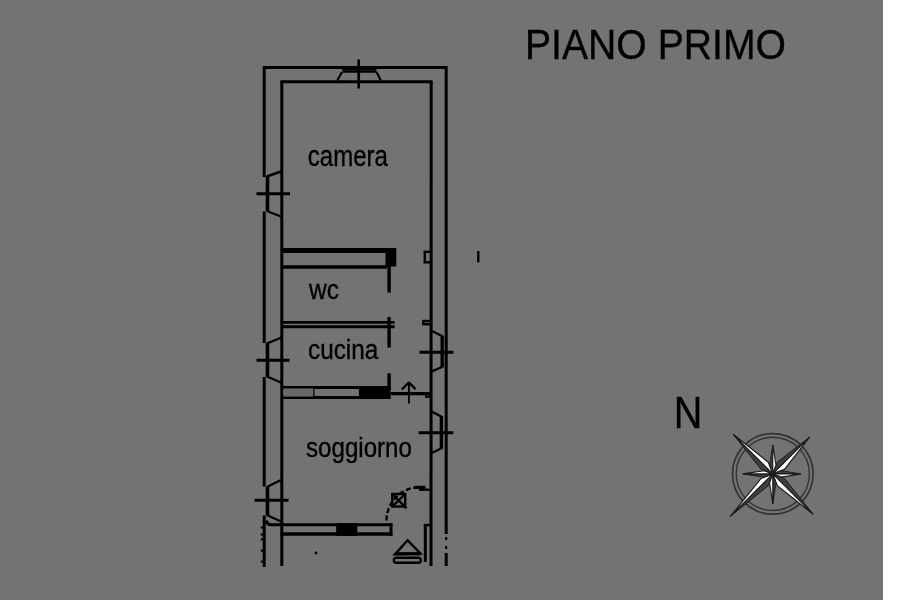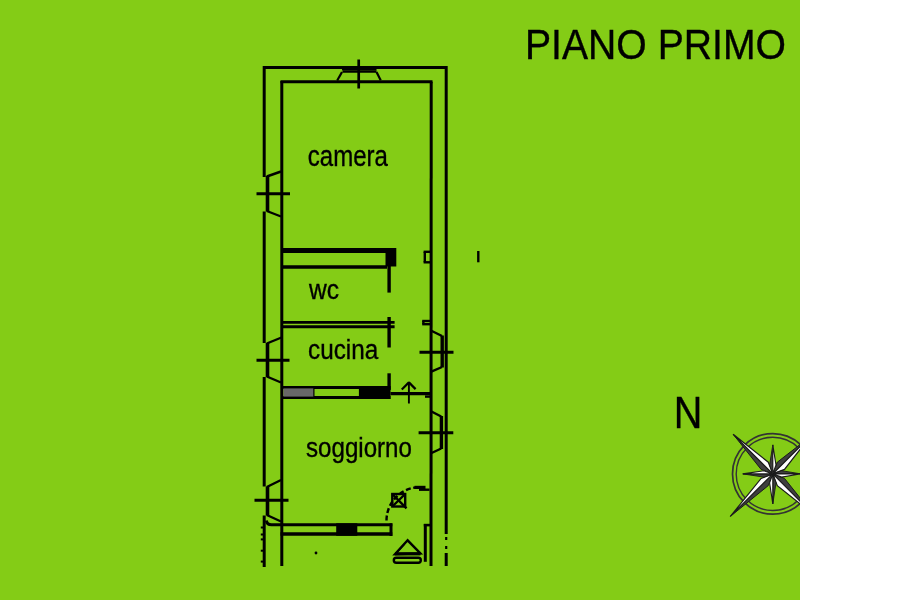--- a/index.html
+++ b/index.html
@@ -1,16 +1,16 @@
 <!DOCTYPE html>
 <html><head>
 <meta charset="utf-8">
 <style>
   html,body{margin:0;padding:0;background:#ffffff;}
-  #page{width:800px;height:600px;position:relative;background:#84cc16;overflow:hidden;}
+  #page{width:883px;height:600px;position:relative;background:#737373;overflow:hidden;}
   svg{position:absolute;top:0;left:0;}
   text{font-family:"Liberation Sans", sans-serif;fill:#000;stroke:#000;stroke-width:0.35px;}
 </style>
 </head>
 <body>
 <div id="page">
 <svg width="900" height="600" viewBox="0 0 900 600">
 
   <text x="0" y="0" font-size="42.1" transform="translate(525,58.7) scale(0.93,1)">PIANO PRIMO</text>
 

